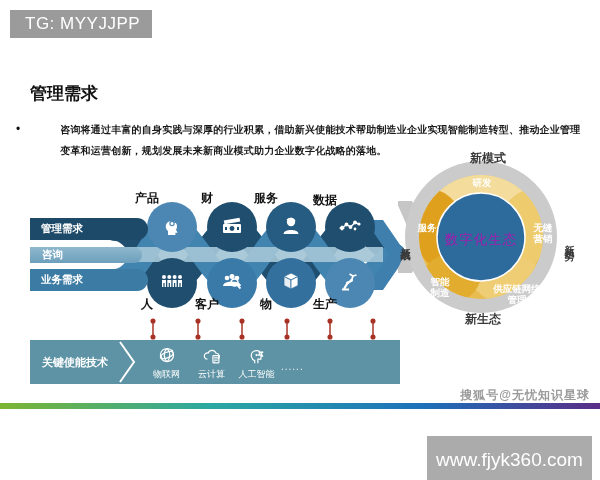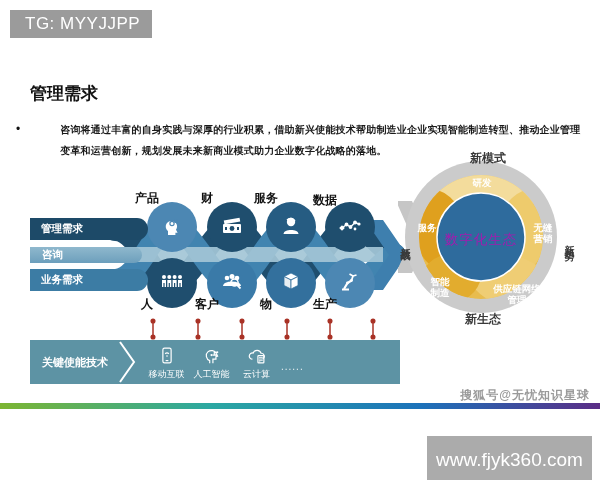--- a/index.html
+++ b/index.html
@@ -225,58 +225,59 @@
       <circle cx="233" cy="19" r="1.8"></circle>
   </g>
 </svg>
 
 <div class="abs enabler-bar">
   <div class="enabler-title">关键使能技术</div>
   <svg class="enabler-chevron" width="18" height="42" viewBox="0 0 18 42">
       <polyline points="2,1 16,21 2,41" fill="none" stroke="#fff" stroke-width="2"></polyline>
     </svg>
 
-
   <div class="tech-item">
     <div class="ticon">
       <svg width="22" height="22" viewBox="0 0 24 24" fill="none" stroke="#fff" stroke-width="1.3">
-          <rect x="7.5" y="3.5" width="9" height="16" rx="1.8"></rect>
-          <path d="M10 9.5 q2-2 4 0"></path>
-          <circle cx="12" cy="12" r="0.9" fill="#fff" stroke="none"></circle>
-          <line x1="10.5" y1="17" x2="13.5" y2="17"></line>
+          <circle cx="12" cy="11" r="7.2"></circle>
+          <ellipse cx="12" cy="11" rx="7.2" ry="3" transform="rotate(-22 12 11)"></ellipse>
+          <path d="M12 3.8 C 8 7 8 15 12 18.2 M12 3.8 C 16 7 16 15 12 18.2"></path>
+          <circle cx="17.5" cy="6.5" r="1.3" fill="#fff" stroke="none"></circle>
+          <circle cx="5.5" cy="13.5" r="1.3" fill="#fff" stroke="none"></circle>
         </svg>
     </div>
-    <div class="tlabel">移动互联</div>
+    <div class="tlabel">物联网</div>
   </div>
 
+
+
+  <div class="tech-item">
+    <div class="ticon">
+      <svg width="22" height="22" viewBox="0 0 24 24" fill="none" stroke="#fff" stroke-width="1.3">
+          <path d="M7 15.5 a3.4 3.4 0 1 1 .8-6.7 A4.6 4.6 0 0 1 16.5 9 a3.2 3.2 0 0 1 1.8 6"></path>
+          <rect x="13" y="11.5" width="6.5" height="8" rx="0.8"></rect>
+          <line x1="14.2" y1="14" x2="18.3" y2="14"></line>
+          <line x1="14.2" y1="16.5" x2="18.3" y2="16.5"></line>
+          <circle cx="15" cy="18.3" r="0.7" fill="#fff" stroke="none"></circle>
+        </svg>
+    </div>
+    <div class="tlabel">云计算</div>
+  </div>
 
   <div class="tech-item">
     <div class="ticon">
       <svg width="22" height="22" viewBox="0 0 24 24" fill="none" stroke="#fff" stroke-width="1.3">
           <path d="M9.5 20 v-3 C5.5 15.5 4.5 10 7.5 7.5 c3-2.5 7.5-1.5 9 1.5 l1.6 3.2 -1.8 .6 v2.7 h-3.3 v4.5"></path>
           <circle cx="11.5" cy="11" r="1.2" fill="#fff" stroke="none"></circle>
           <path d="M12.7 11 h3.5 M14.5 11 v-3 h3"></path>
           <circle cx="17.8" cy="8" r="1.1" fill="#fff" stroke="none"></circle>
           <circle cx="16.6" cy="11" r="1.1" fill="#fff" stroke="none"></circle>
         </svg>
     </div>
     <div class="tlabel">人工智能</div>
   </div>
 
-  <div class="tech-item">
-    <div class="ticon">
-      <svg width="22" height="22" viewBox="0 0 24 24" fill="none" stroke="#fff" stroke-width="1.3">
-          <path d="M7 15.5 a3.4 3.4 0 1 1 .8-6.7 A4.6 4.6 0 0 1 16.5 9 a3.2 3.2 0 0 1 1.8 6"></path>
-          <rect x="13" y="11.5" width="6.5" height="8" rx="0.8"></rect>
-          <line x1="14.2" y1="14" x2="18.3" y2="14"></line>
-          <line x1="14.2" y1="16.5" x2="18.3" y2="16.5"></line>
-          <circle cx="15" cy="18.3" r="0.7" fill="#fff" stroke="none"></circle>
-        </svg>
-    </div>
-    <div class="tlabel">云计算</div>
-  </div>
-
   <div class="tech-more">......</div>
 </div>
 
 <div class="abs watermark">搜狐号@无忧知识星球</div>
 <div class="abs grad-bar"></div>
 <div class="abs url-badge">www.fjyk360.com</div>
 
 </body></html>

